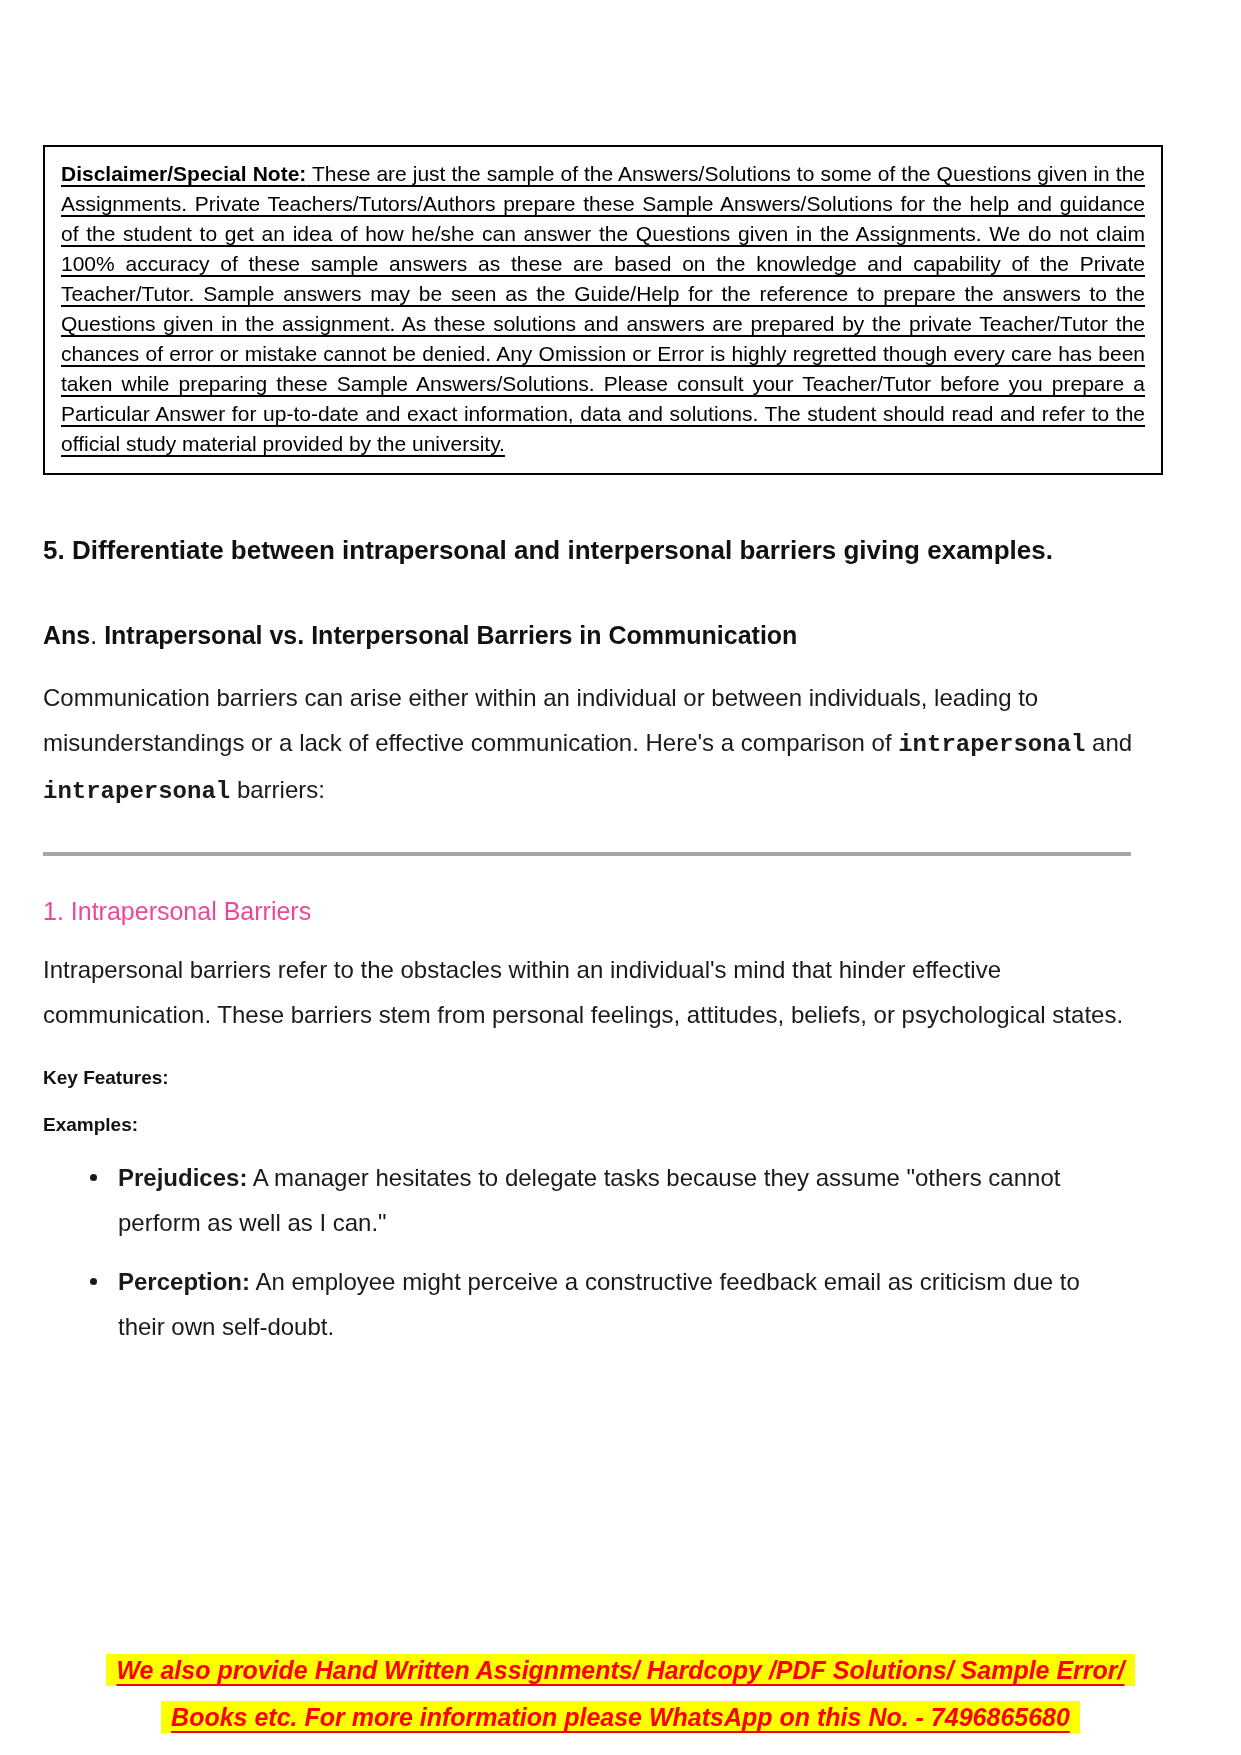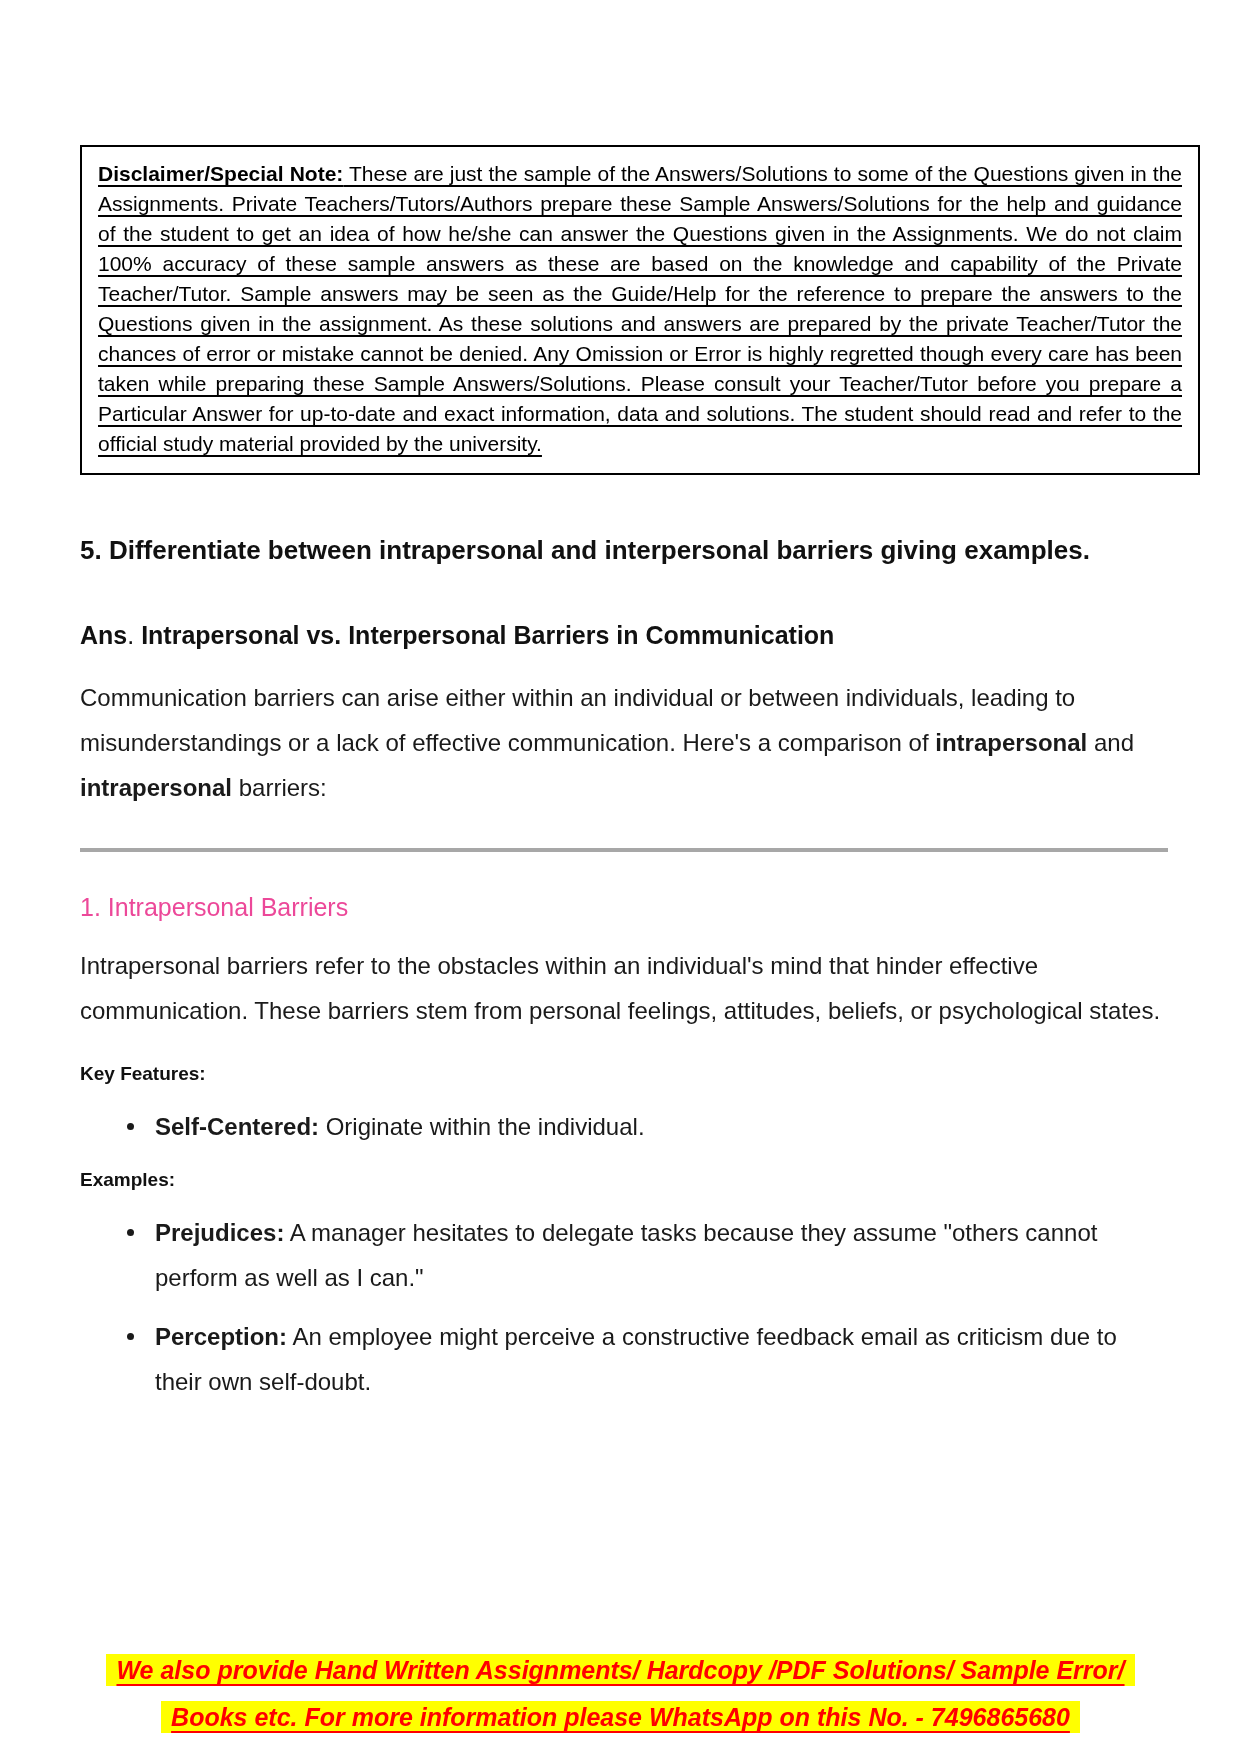--- a/index.html
+++ b/index.html
@@ -4,21 +4,21 @@
 <style>
   html, body { margin: 0; padding: 0; background: #ffffff; }
   .page {
     position: relative;
     width: 1241px;
     height: 1755px;
     margin: 0 auto;
     background: #ffffff;
     overflow: hidden;
     box-sizing: border-box;
-    padding: 145px 56px 0 80px;
+    padding: 145px 56px 0 43px;
     font-family: "Liberation Sans", sans-serif;
     color: #1a1a1a;
   }
 
   
   .disclaimer-box {
     width: 1120px;
     box-sizing: border-box;
     border: 2px solid #000000;
     padding: 12px 16px 14px 16px;
@@ -50,21 +50,21 @@
   }
   .ans-line .b { font-weight: bold; }
 
   
   .para {
     margin-top: 22px;
     max-width: 1100px;
     font-size: 24px;
     line-height: 45px;
   }
-  .para .b { font-weight: bold; }
+  .para .b { font-weight: bold; font-family: Liberation Mono, monospace; }
 
   .divider {
     margin-top: 38px;
     width: 1088px;
     height: 4px;
     background: #a7a7a7;
   }
 
   .sec-heading {
     margin: 38px 0 0 0;
@@ -148,24 +148,20 @@
 
   <div class="divider"></div>
 
   <h2 class="sec-heading">1. Intrapersonal Barriers</h2>
 
   <p class="para" style="margin-top:18px;">Intrapersonal barriers refer to the obstacles within an individual's mind that hinder effective communication. These barriers stem from personal feelings, attitudes, beliefs, or psychological states.</p>
 
   <h3 class="sub-heading">Key Features:</h3>
 
   <ul class="bullets">
-    <li>
-      <span class="dot"></span>
-      <span class="lead">Self-Centered:</span><span> Originate within the individual.</span>
-    </li>
   </ul>
 
   <h3 class="sub-heading">Examples:</h3>
 
   <ul class="bullets">
     <li>
       <span class="dot"></span>
       <span class="lead">Prejudices:</span><span> A manager hesitates to delegate tasks because they assume "others cannot perform as well as I can."</span>
     </li>
     <li>

